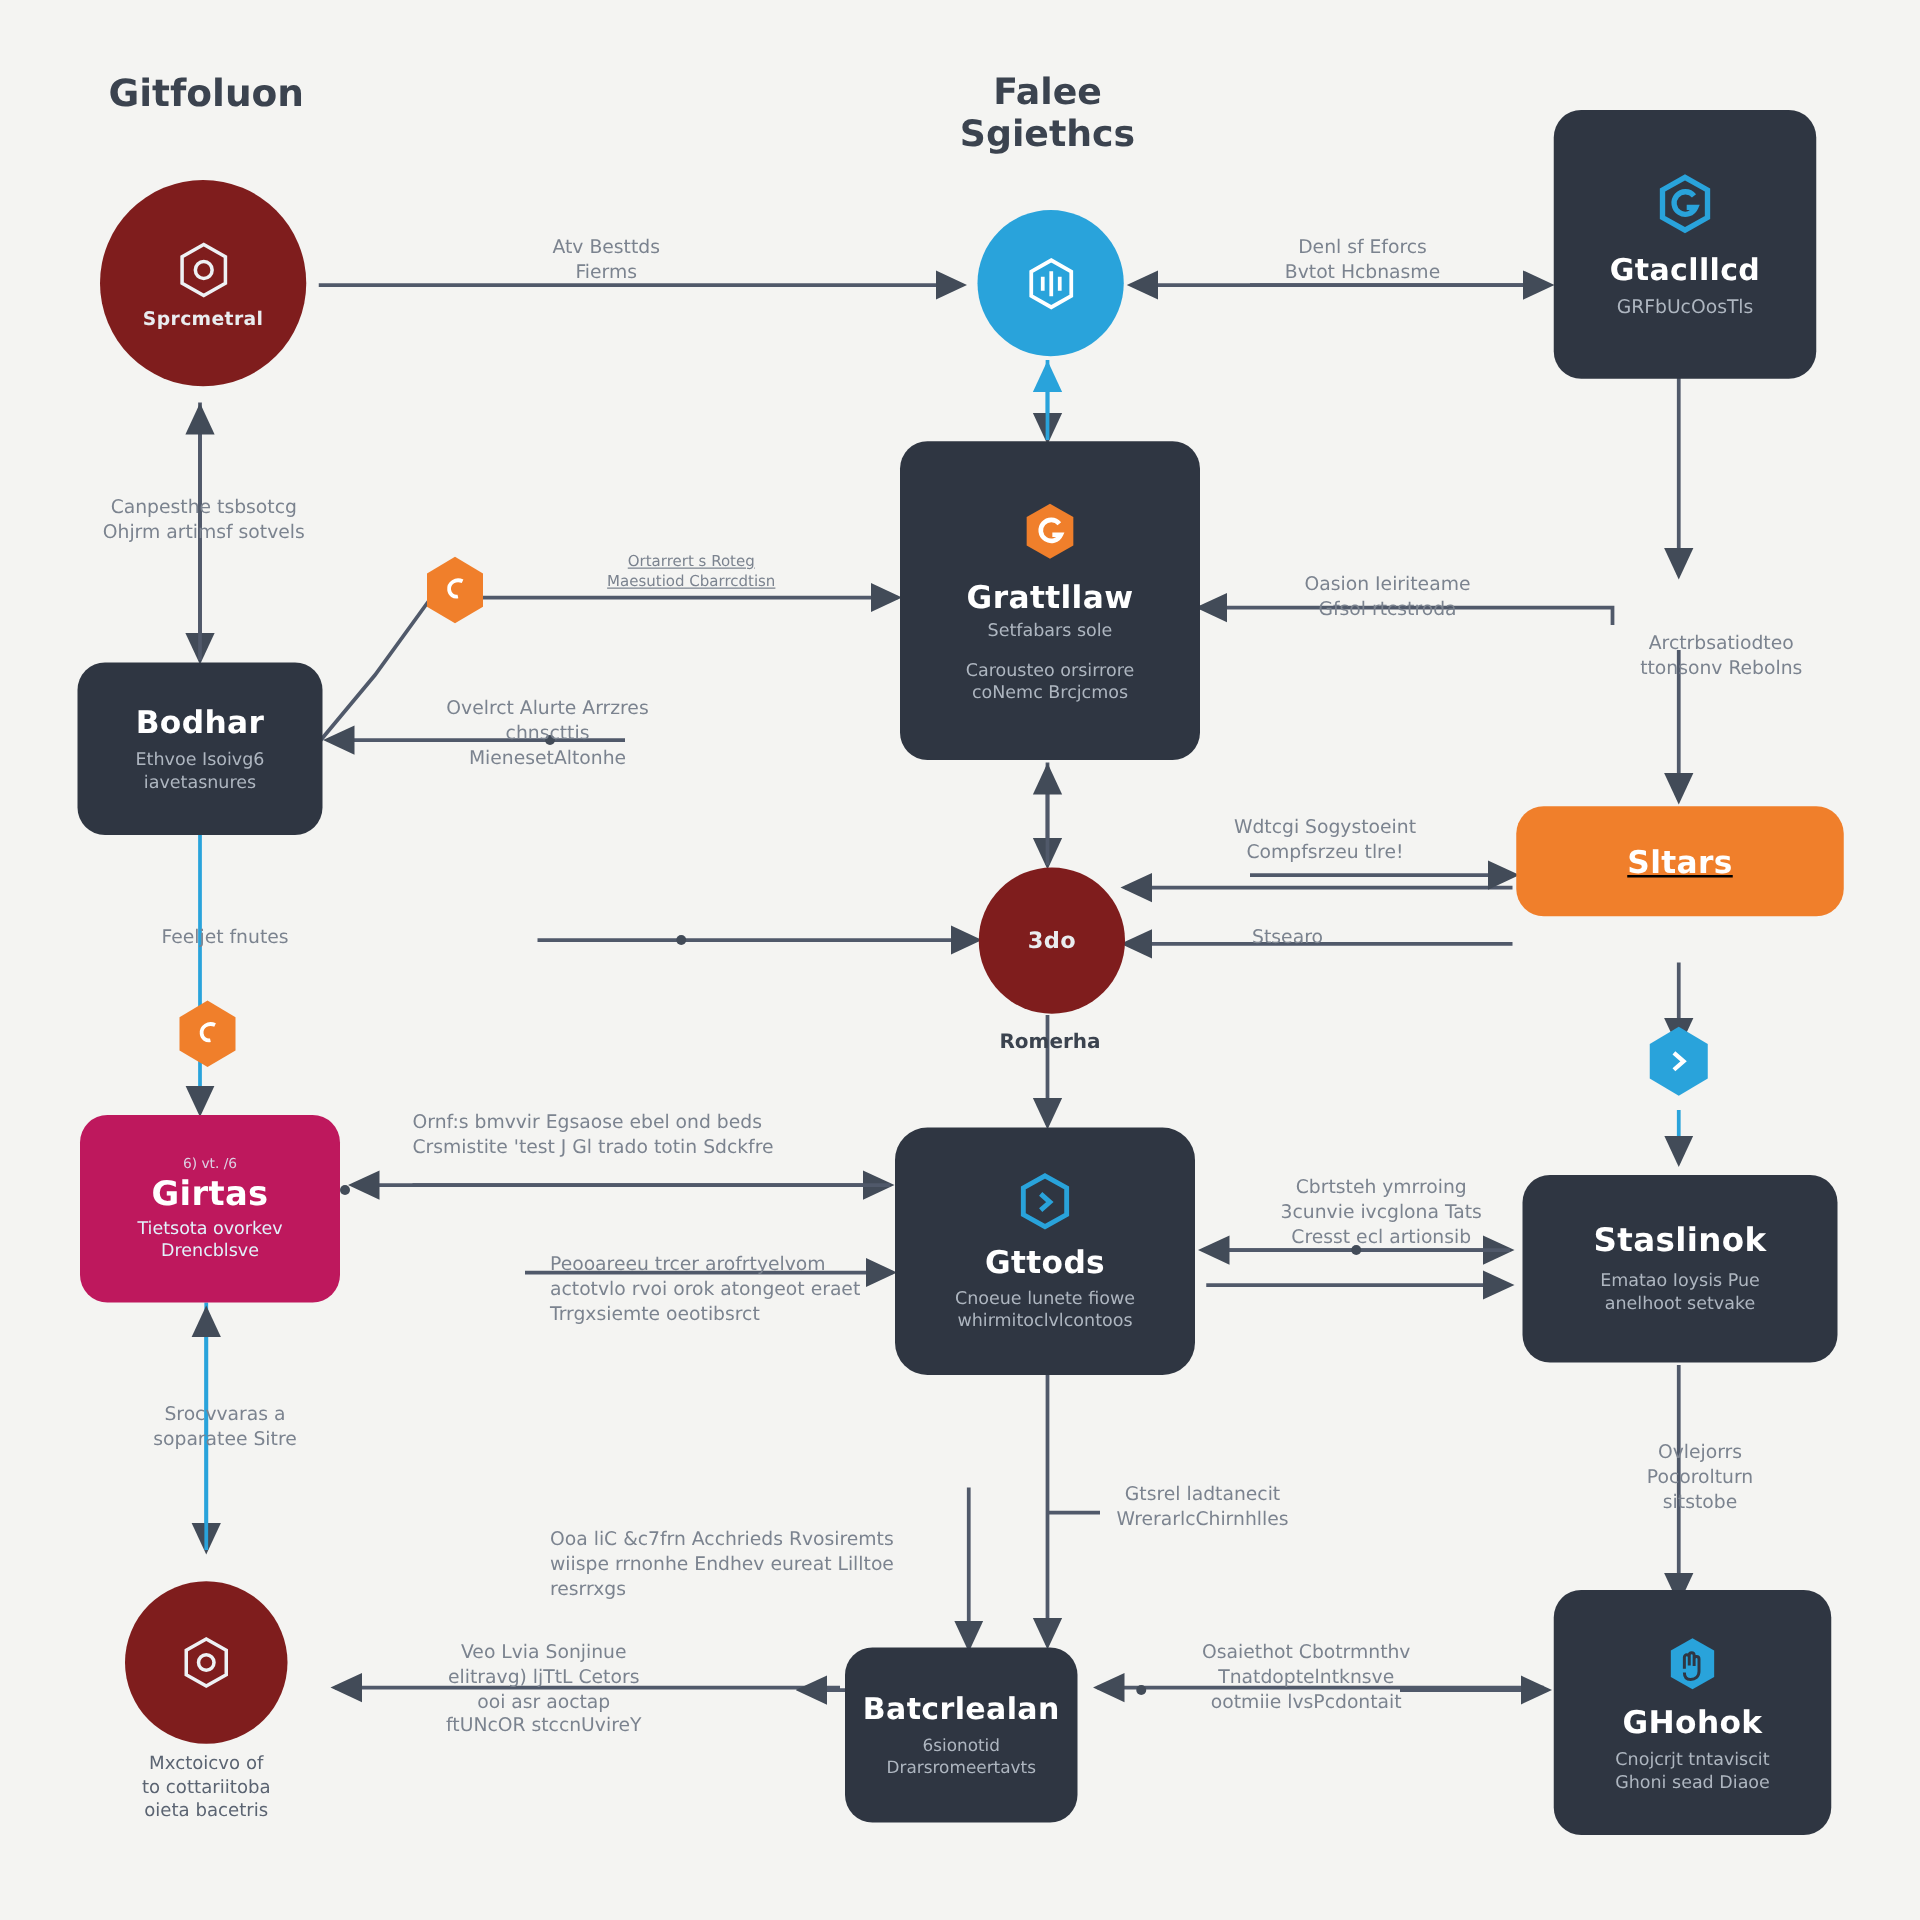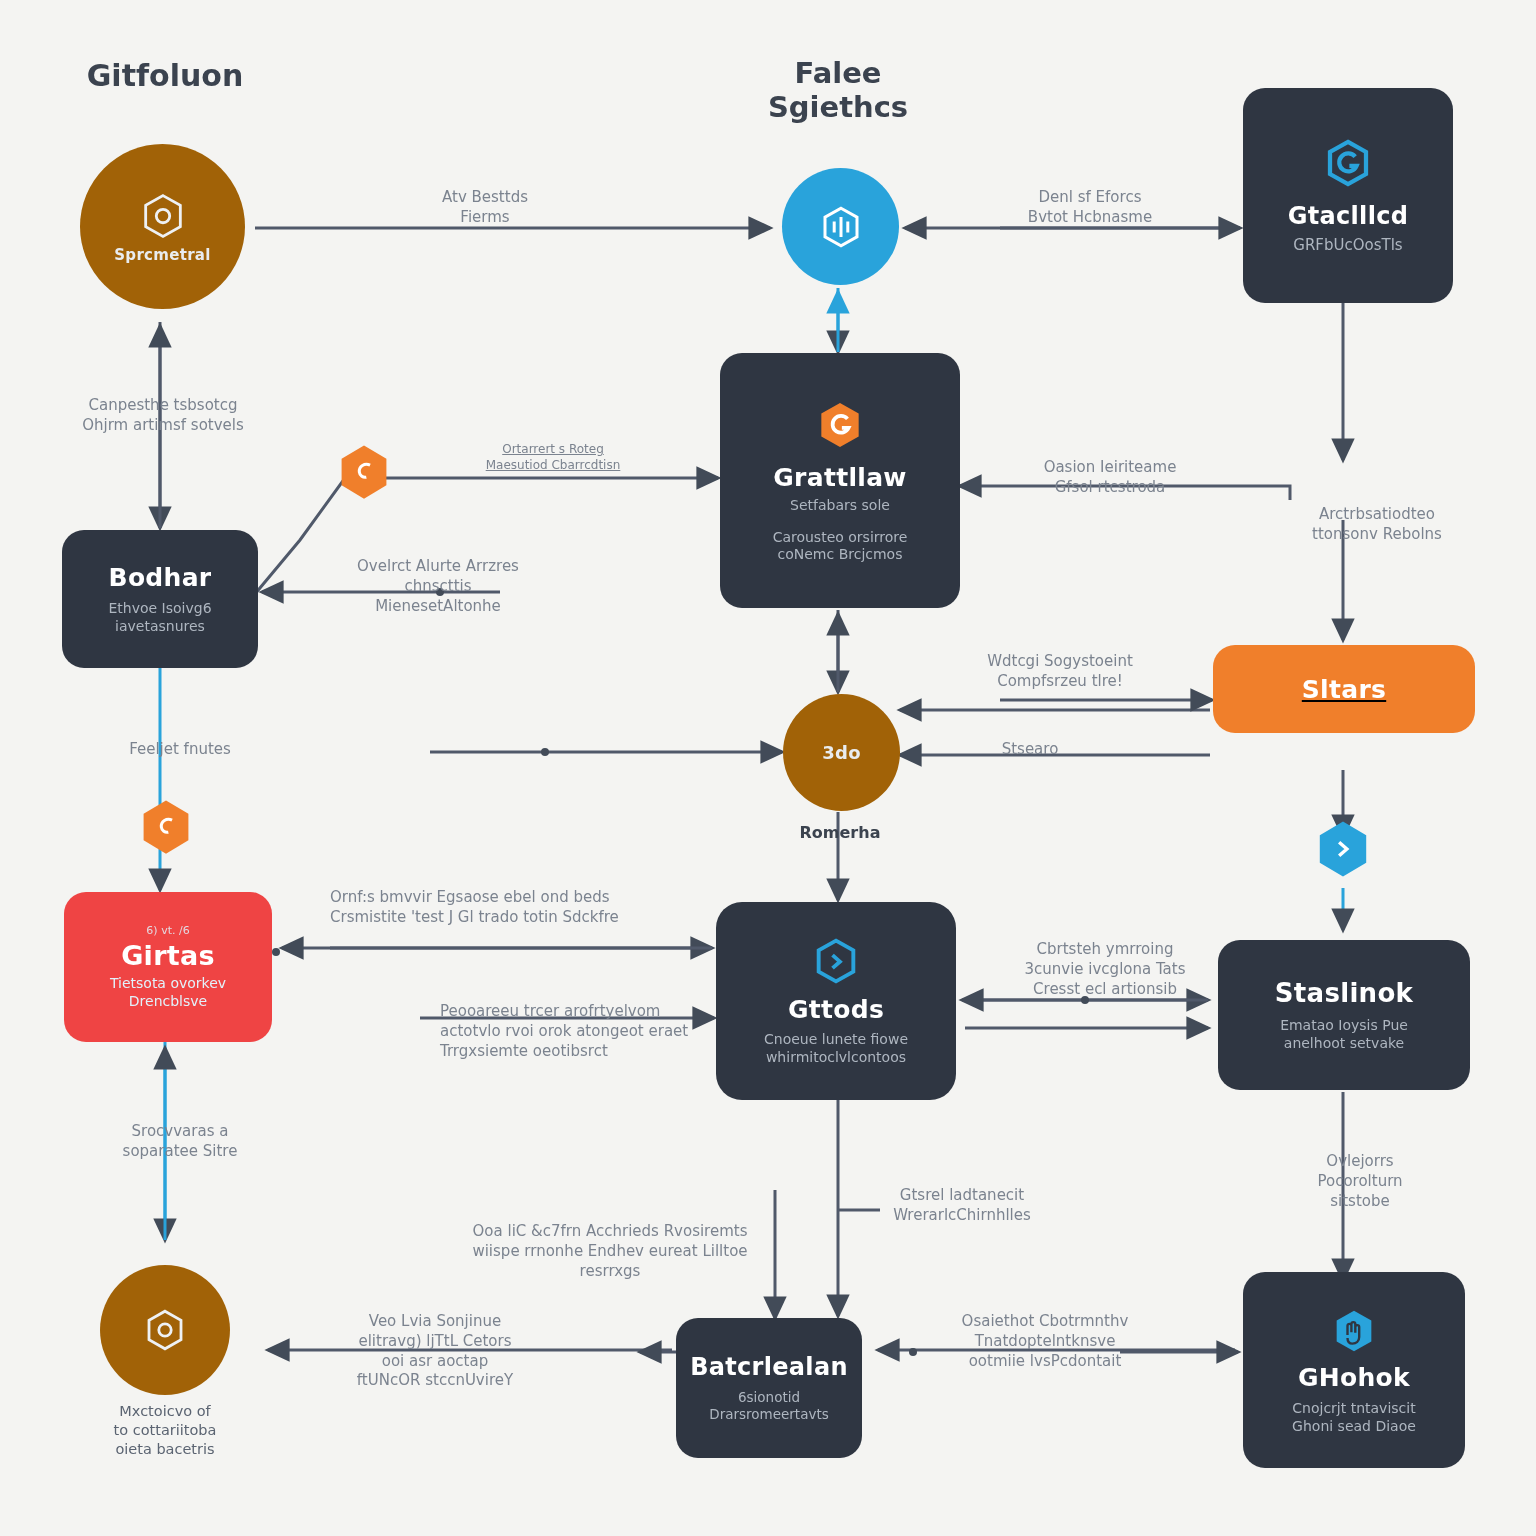--- a/index.html
+++ b/index.html
@@ -9,23 +9,23 @@
     font-family:"DejaVu Sans", sans-serif;
     overflow:hidden;
     position:relative;
   }
   #stage{position:absolute;inset:0;width:1536px;height:1536px;}
   svg#edges{position:absolute;left:0;top:0;width:1536px;height:1536px;}
 
   .node{position:absolute;box-sizing:border-box;display:flex;flex-direction:column;
         align-items:center;justify-content:center;text-align:center;}
   .rect{border-radius:22px;background:#2f3642;}
-  .rect.blue{background:#ef4444;}
+  .rect.blue{background:#be185d;}
   .rect.orange{background:#f07f2b;}
-  .circ{border-radius:50%;background:#a16207;}
+  .circ{border-radius:50%;background:#7f1d1d;}
   .circ.blue{background:#29a3db;}
 
   .n-title{color:#ffffff;font-weight:bold;letter-spacing:.3px;}
   .n-sub{color:#aeb6c0;line-height:1.28;}
   .rect.blue .n-sub{color:#e2f2fb;}
   .circ .n-title{color:#e9ecef;}
 
   .caption{position:absolute;color:#5b6472;line-height:1.3;text-align:center;}
   .heading{position:absolute;color:#3b434f;font-weight:bold;text-align:center;line-height:1.18;}
 
@@ -303,21 +303,21 @@
 actotvlo rvoi orok atongeot eraet
 Trrgxsiemte oeotibsrct</div>
 
   <div class="elabel" style="left:1000px;top:940px;width:210px;font-size:15px;">Cbrtsteh ymrroing
 3cunvie ivcglona Tats
 Cresst ecl artionsib</div>
 
   <div class="elabel" style="left:862px;top:1186px;width:200px;font-size:15px;">Gtsrel ladtanecit
 WrerarlcChirnhlles</div>
 
-  <div class="elabel" style="left:440px;top:1222px;width:340px;font-size:15px;text-align:center;">Ooa liC &amp;c7frn Acchrieds Rvosiremts
+  <div class="elabel" style="left:440px;top:1222px;width:340px;font-size:15px;text-align:left;">Ooa liC &amp;c7frn Acchrieds Rvosiremts
 wiispe rrnonhe Endhev eureat Lilltoe resrrxgs</div>
 
   <div class="elabel" style="left:1270px;top:1152px;width:180px;font-size:15px;">Ovlejorrs
 Pocorolturn
 sitstobe</div>
 
   <div class="elabel" style="left:290px;top:1312px;width:290px;font-size:15px;">Veo Lvia Sonjinue
 elitravg) ljTtL Cetors
 ooi asr aoctap
 ftUNcOR stccnUvireY</div>

